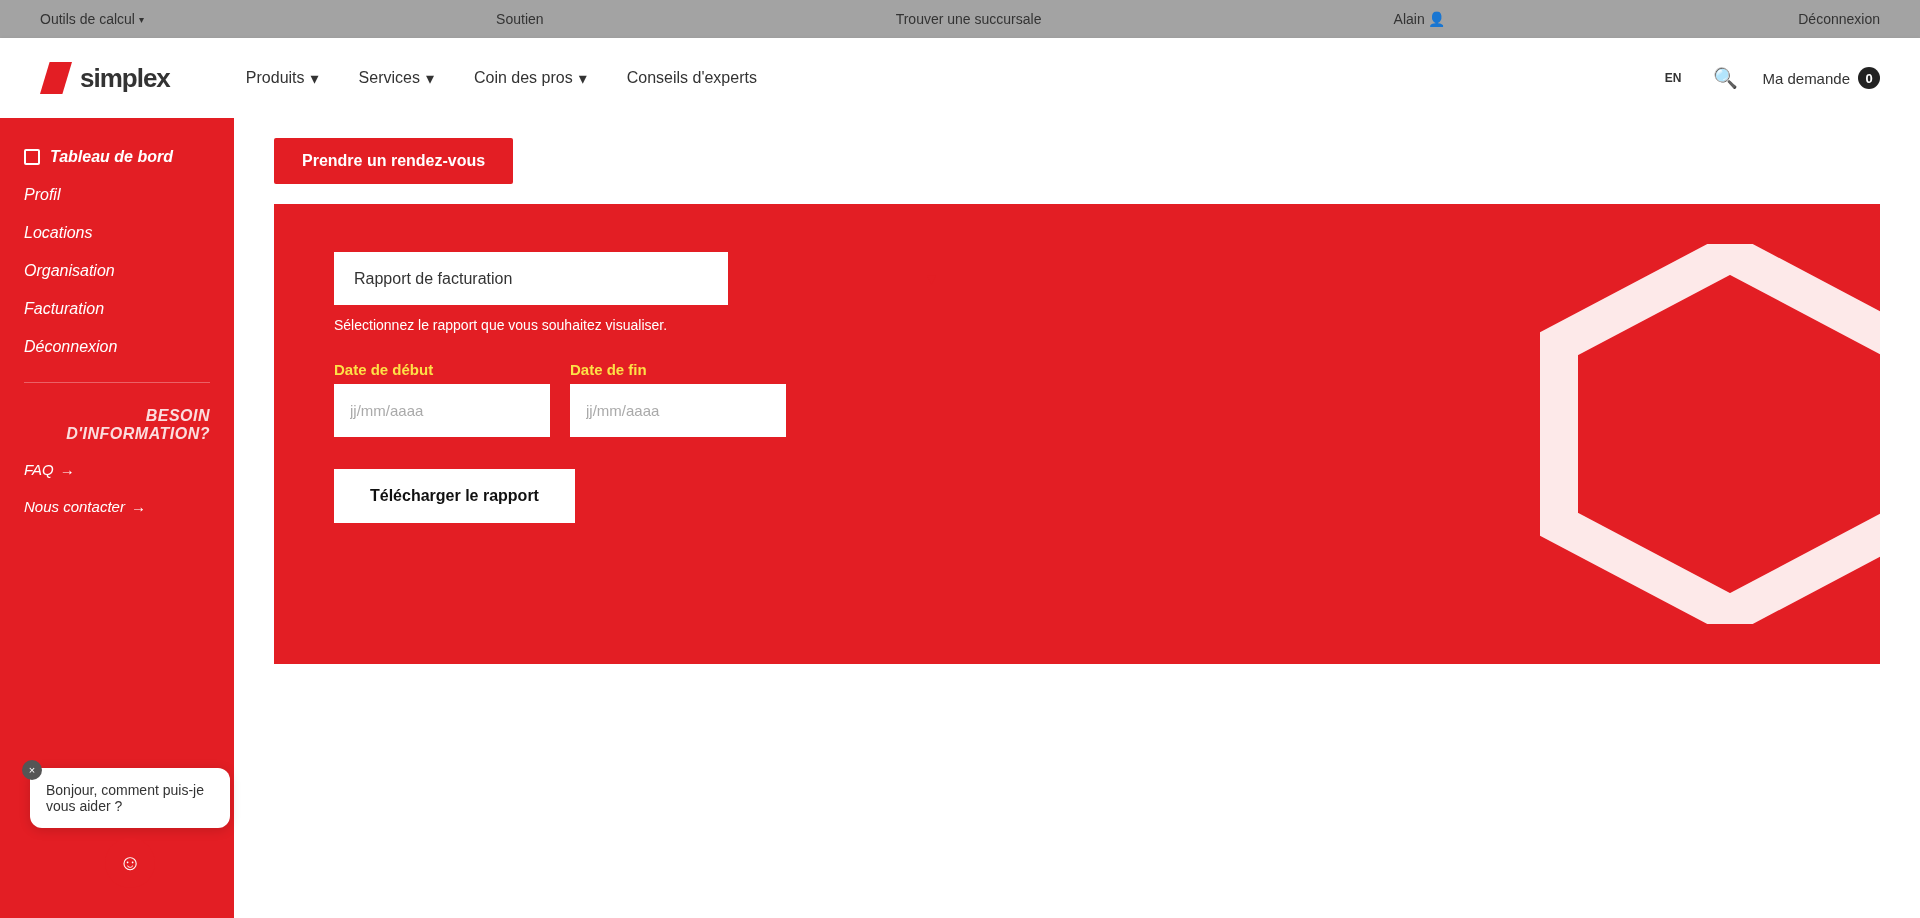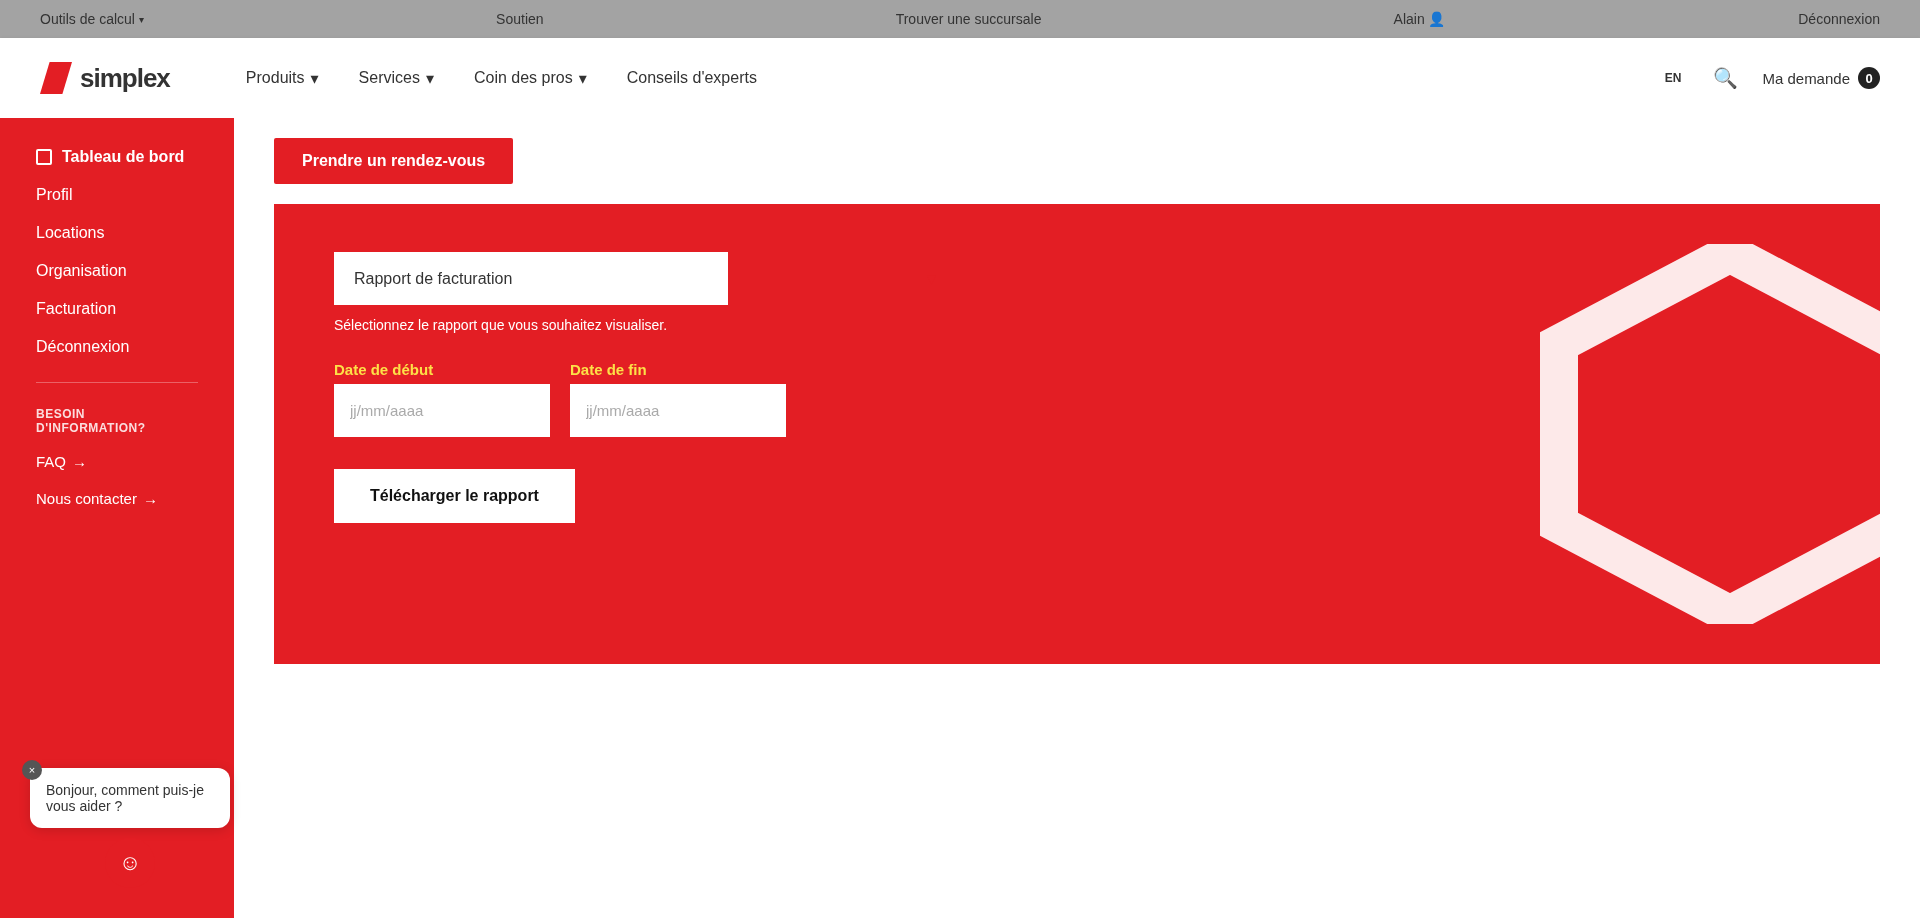--- a/index.html
+++ b/index.html
@@ -111,22 +111,23 @@
     
     .main-layout {
       display: flex;
       min-height: calc(918px - 38px - 80px);
     }
 
     
     .sidebar {
       width: 234px;
       background: #e31e24;
-      padding: 20px 12px;
+      padding: 20px 0;
       flex-shrink: 0;
+      font-style: italic;
     }
     .sidebar-item {
       padding: 10px 24px;
       color: #fff;
       font-size: 16px;
       cursor: pointer;
       display: flex;
       align-items: center;
       gap: 10px;
     }
@@ -142,24 +143,25 @@
       flex-shrink: 0;
     }
     .sidebar-divider {
       border: none;
       border-top: 1px solid rgba(255,255,255,0.3);
       margin: 16px 24px;
     }
     .sidebar-section-title {
       padding: 8px 24px;
       color: rgba(255,255,255,0.85);
-      font-size: 12px;
+      font-size: 16px;
       font-weight: bold;
       letter-spacing: 0.5px;
       text-transform: uppercase;
+      text-align: right;
     }
     .sidebar-link {
       padding: 10px 24px;
       color: #fff;
       font-size: 15px;
       cursor: pointer;
       display: flex;
       align-items: center;
       gap: 6px;
     }

